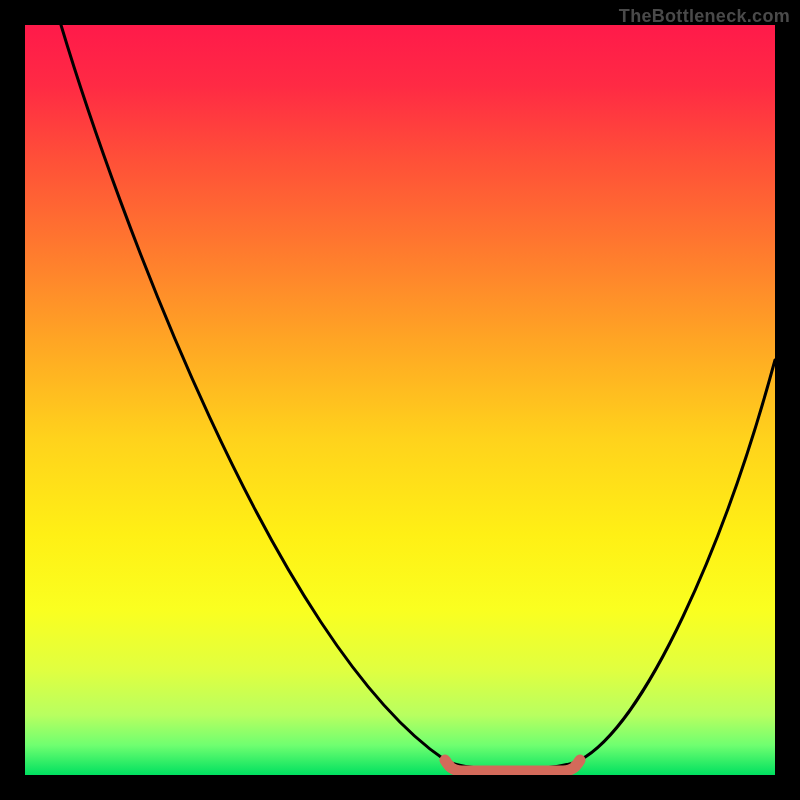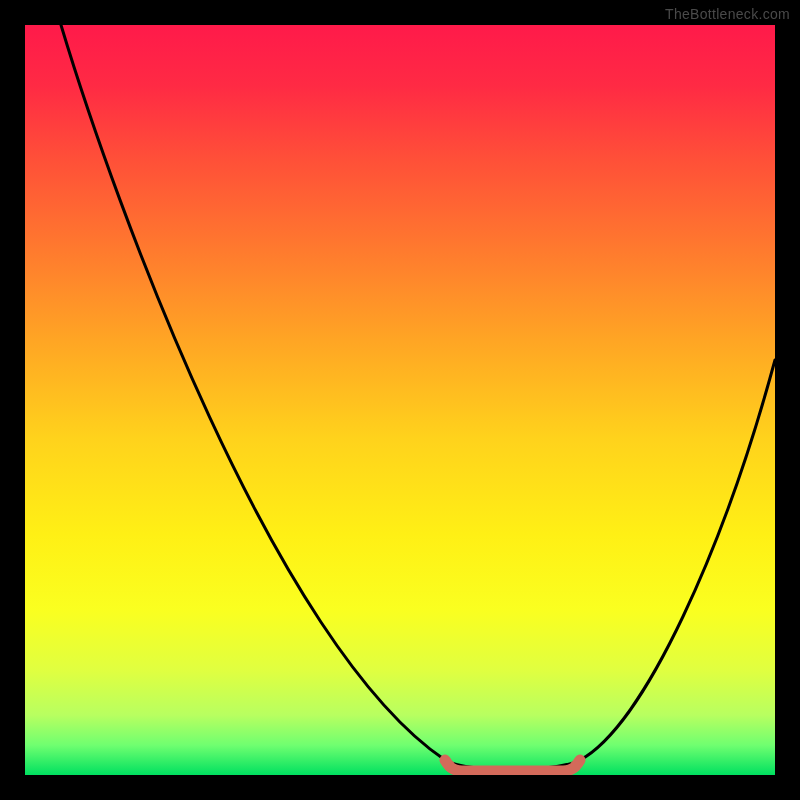--- a/index.html
+++ b/index.html
@@ -1,18 +1,18 @@
 <!DOCTYPE html>
 <html><head>
 <meta charset="utf-8">
 <style>
   * { margin: 0; padding: 0; box-sizing: border-box; }
   html, body { width: 800px; height: 800px; overflow: hidden; background: #000; font-family: Arial, sans-serif; }
   .container { position: relative; width: 800px; height: 800px; background: #000; }
-  .attribution { position: absolute; top: 6px; right: 10px; color: #4a4a4a; font-size: 14px; font-weight: 400; letter-spacing: 0.3px; }
+  .attribution { position: absolute; top: 6px; right: 10px; color: #4a4a4a; font-size: 18px; font-weight: 700; letter-spacing: 0.3px; }
   .plot-area {
     position: absolute;
     left: 25px;
     top: 25px;
     width: 750px;
     height: 750px;
     background: linear-gradient(to bottom,
       #ff1a4a 0%,
       #ff2a44 8%,
       #ff5038 18%,

